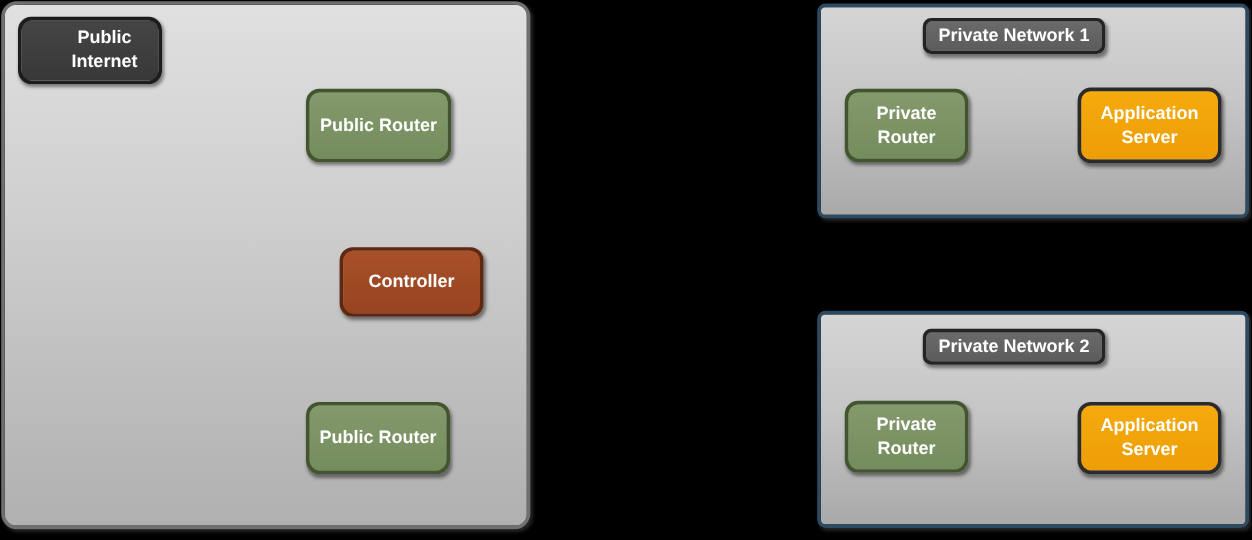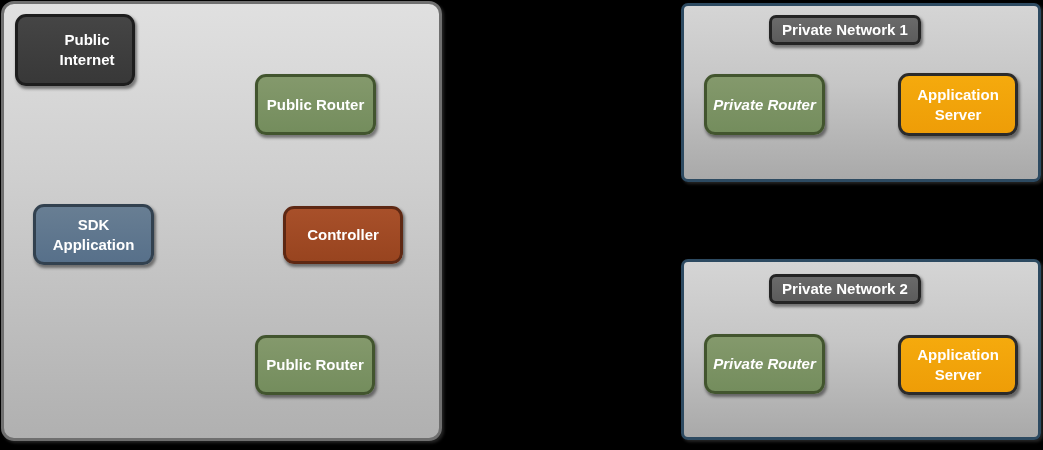--- a/index.html
+++ b/index.html
@@ -76,44 +76,43 @@
     border-color: #2b2b2b;
   }
   .node-title {
     background: linear-gradient(180deg, #6a6a6a 0%, #5c5c5c 100%);
     border-color: #242424;
     border-radius: 7px;
     font-size: 15px;
   }
 
   
-  #public-internet      { left: 11px;  top: 10px;  width: 120px; height: 72px; padding-left: 24px; }
+  #public-internet      { left: 11px;  top: 10px;  width: 120px; height: 56px; padding-left: 24px; }
   #public-router-top    { left: 251px; top: 70px;  width: 121px; height: 61px; }
   #sdk-application      { left: 29px;  top: 200px; width: 121px; height: 61px; }
   #controller           { left: 251px; top: 202px; width: 120px; height: 58px; }
   #public-router-bottom { left: 251px; top: 331px; width: 120px; height: 60px; }
 
   
   .network-title   { left: 85px;  width: 152px; height: 30px; }
   #network1 .network-title { top: 9px; }
   #network2 .network-title { top: 12px; }
-  .private-router  { left: 20px;  top: 68px; width: 121px; height: 61px; font-style: italic; }
+  .private-router  { left: 20px;  top: 68px; width: 103px; height: 61px; }
   .app-server      { left: 214px; top: 67px; width: 120px; height: 63px; }
   #network2 .private-router { top: 72px; height: 60px; }
   #network2 .app-server     { top: 73px; height: 60px; }
 </style>
 </head>
 <body>
 
 <div class="stage">
 
   <div class="cloud" id="public-cloud">
     <div class="node node-dark" id="public-internet">Public Internet</div>
     <div class="node node-green" id="public-router-top">Public Router</div>
-    <div class="node node-blue" id="sdk-application">SDK Application</div>
     <div class="node node-rust" id="controller">Controller</div>
     <div class="node node-green" id="public-router-bottom">Public Router</div>
   </div>
 
   <div class="network" id="network1">
     <div class="node node-title network-title">Private Network 1</div>
     <div class="node node-green private-router">Private Router</div>
     <div class="node node-orange app-server">Application Server</div>
   </div>
 

